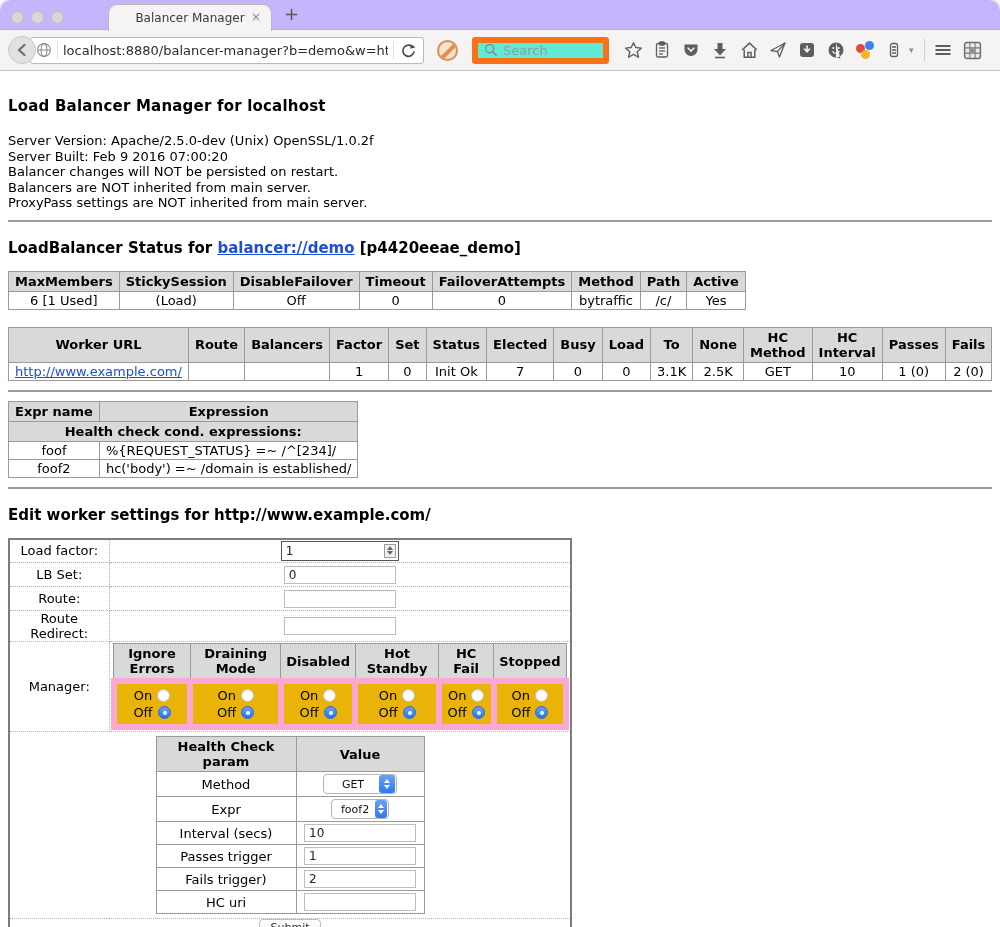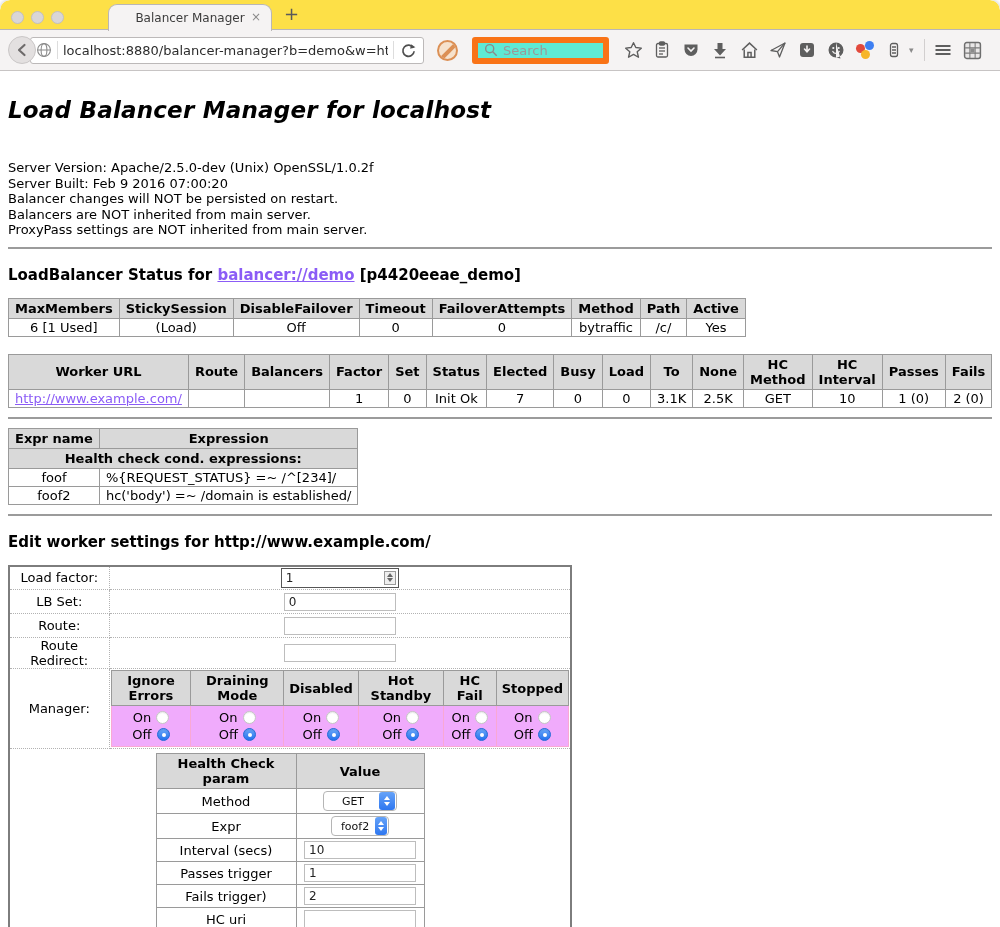--- a/index.html
+++ b/index.html
@@ -2,21 +2,21 @@
 <html><head>
 <meta charset="utf-8">
 <style>
   * { box-sizing: border-box; margin: 0; padding: 0; }
   html,body { background:#fff; width:1000px; height:927px; overflow:hidden;
               font-family:"DejaVu Sans","Liberation Sans",sans-serif; }
   .window { width:1000px; height:927px; background:#fff; border-radius:10px 10px 0 0; overflow:hidden;
             box-shadow:0 0 4px rgba(0,0,0,.25); }
 
   
-  .tabbar { height:30px; background:#fde047; position:relative; border-radius:10px 10px 0 0; }
+  .tabbar { height:30px; background:#c4b5fd; position:relative; border-radius:10px 10px 0 0; }
   .lights { position:absolute; left:11px; top:11px; display:flex; gap:7px; }
   .light { width:13px; height:13px; border-radius:50%; background:#d9d6d6; border:1px solid #c2bfbf; }
   .tab { position:absolute; left:108px; top:4px; width:164px; height:27px; background:#f5f3f3;
          border:1px solid #b9b6b6; border-bottom:none; border-radius:9px 9px 0 0;
          display:flex; align-items:center; justify-content:center; z-index:2; }
   .tab-title { font-size:12px; color:#3c3c3c; }
   .tab-close { position:absolute; right:10px; top:5px; font-size:12px; color:#8a8a8a; cursor:pointer; }
   .newtab { position:absolute; left:284px; top:3px; font-size:18px; color:#5a5a5a; }
 
   
@@ -40,25 +40,25 @@
   .searchbar input::placeholder { color:#9a9a9a; }
   .toolicons { display:flex; align-items:center; margin-left:14px; gap:9px; }
   .ticon { width:20px; height:20px; display:flex; align-items:center; justify-content:center; }
   .caret { font-size:9px; color:#8a8a8a; margin-left:-4px; }
   .sep { width:1px; height:22px; background:#d2cfcf; margin:0 8px 0 10px; }
   .colordots { position:relative; width:18px; height:18px; }
   .dot { position:absolute; width:9px; height:9px; border-radius:50%; }
 
   
   .content { background:#fff; padding:0 8px; color:#000; }
-  h1 { font-size:23px; font-weight:bold; padding-top:26px; margin-bottom:37px; letter-spacing:.2px;font-style:italic; }
+  h1 { font-size:15px; font-weight:bold; padding-top:26px; margin-bottom:18px; letter-spacing:.2px; }
   .srvline { font-size:13px; line-height:15.5px; }
   hr.rule { border:none; height:2px; background:#9b9b9b; margin:9px 0; }
   h3 { font-size:15px; font-weight:bold; margin:17px 0 14px 0; }
-  a.plink { color:#8b5cf6; text-decoration:underline; }
+  a.plink { color:#1d4ed8; text-decoration:underline; }
 
   table.data { border-collapse:collapse; font-size:13px; }
   table.data th { background:#d9d9d9; border:1px solid #9a9a9a; font-weight:bold; padding:2px 6px; text-align:center; }
   table.data td { border:1px solid #9a9a9a; padding:1px 6px; text-align:center; background:#fff; }
   table.worker { width:984px; }
   table.mb16 { margin-bottom:17px; }
   table.expr td.exprcell { text-align:left; }
 
   
   table.form { border-collapse:collapse; width:564px; margin-top:14px; border:2px solid #7d7d7d; font-size:13px; }
@@ -70,21 +70,21 @@
   .numwrap { position:relative; display:inline-block; }
   input.numtxt { width:118px; height:20px; border:1.5px solid #555; font-size:12px; padding:0 16px 0 4px;
                  font-family:"DejaVu Sans",sans-serif; color:#222; }
   .spinner { position:absolute; right:3px; top:3px; width:12px; height:14px; background:#efefef;
              border:1px solid #9a9a9a; display:flex; flex-direction:column; align-items:center; justify-content:center; gap:1px; }
   .spin-up { width:0; height:0; border-left:3px solid transparent; border-right:3px solid transparent; border-bottom:4px solid #666; }
   .spin-dn { width:0; height:0; border-left:3px solid transparent; border-right:3px solid transparent; border-top:4px solid #666; }
 
   table.inner { border-collapse:collapse; width:100%; font-size:13px; }
   table.inner th { background:#d9d9d9; border:1px solid #9a9a9a; font-weight:bold; padding:2px 5px; }
-  table.inner td { border:1px solid #f9a8d4; padding:3px 4px; background:#f0abfc; text-align:center; }
+  table.inner td { border:6px solid #f9a8d4; padding:3px 4px; background:#eab308; text-align:center; }
   .radiorow { display:flex; align-items:center; justify-content:center; gap:5px; line-height:17px; }
   .radio { width:13px; height:13px; border-radius:50%; display:inline-block; background:#fff;
            border:1px solid #c4c4c4; box-shadow:inset 0 1px 1px rgba(0,0,0,.08); }
   .radio.on { background:linear-gradient(#6aa6f8,#2272ee); border:1px solid #2a6cd8; position:relative; }
   .radio.on::after { content:""; position:absolute; left:4px; top:4px; width:4px; height:4px;
                      border-radius:50%; background:#fff; }
 
   table.hc { border-collapse:collapse; margin:4px auto; font-size:13px; }
   table.hc th { background:#d9d9d9; border:1px solid #9a9a9a; font-weight:bold; padding:2px 8px; }
   table.hc td { border:1px solid #9a9a9a; padding:2px 4px; background:#fff; text-align:center; height:23px; }

